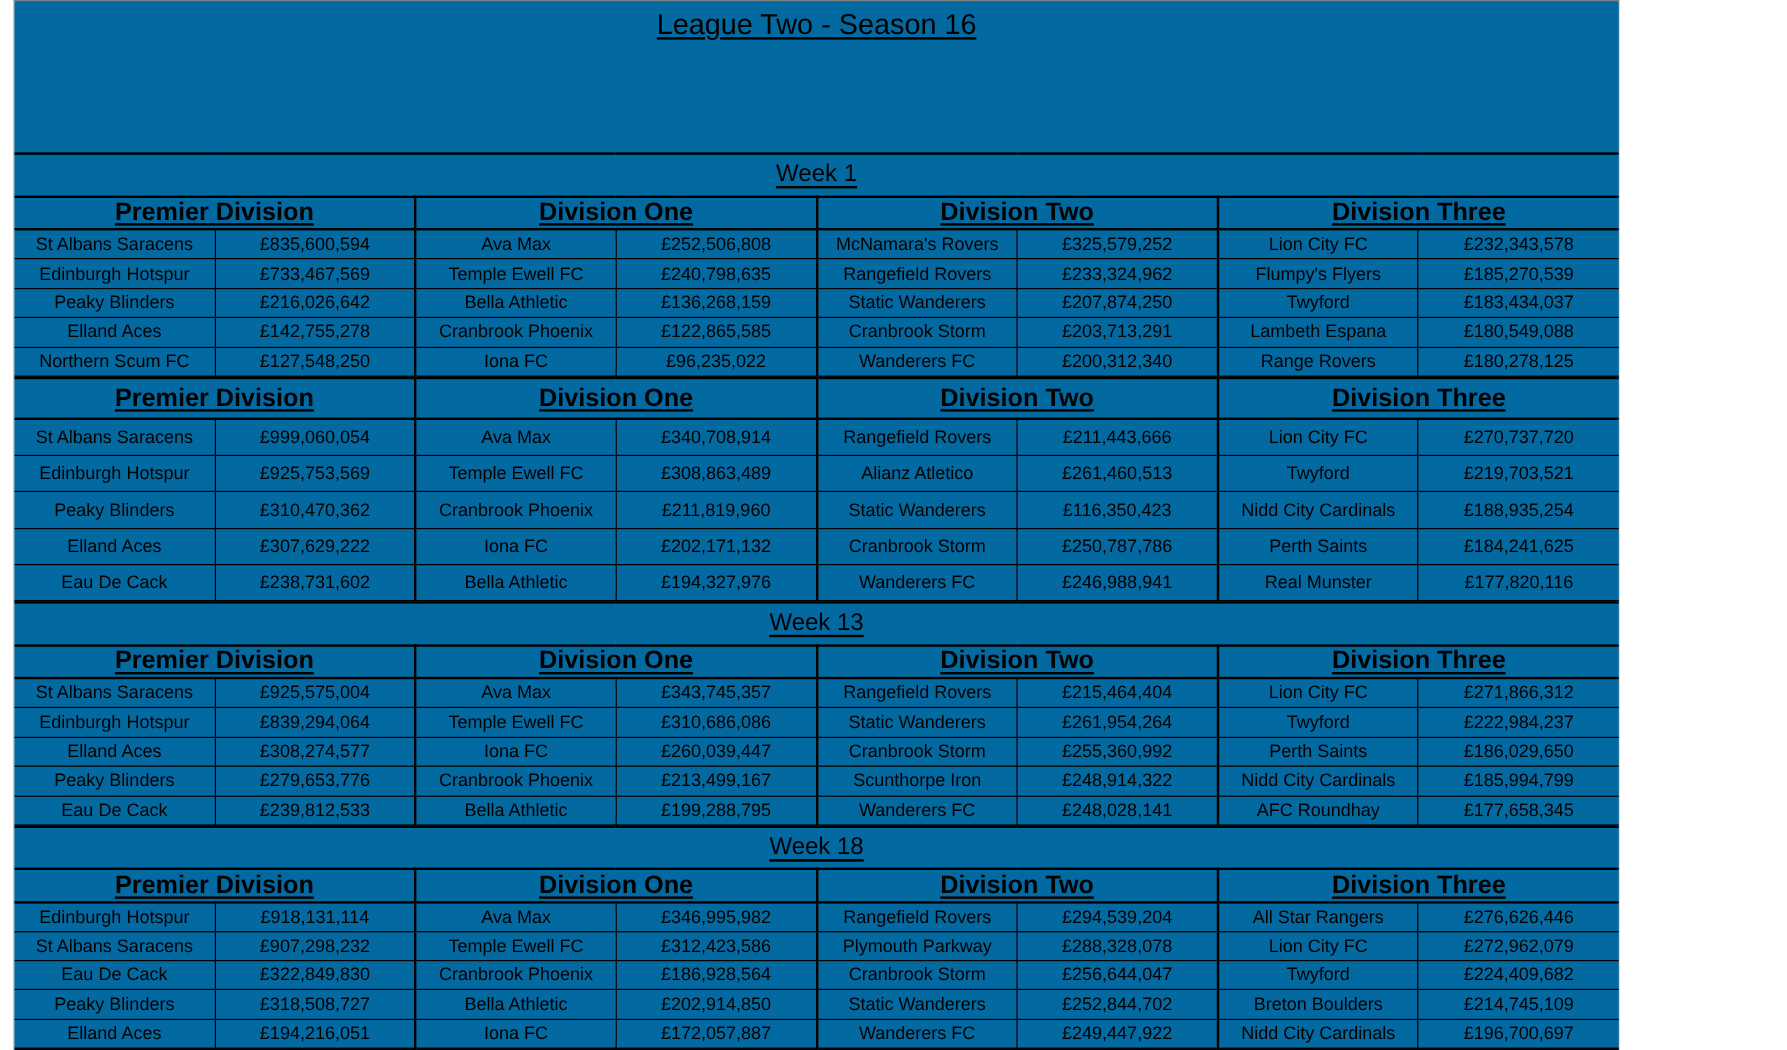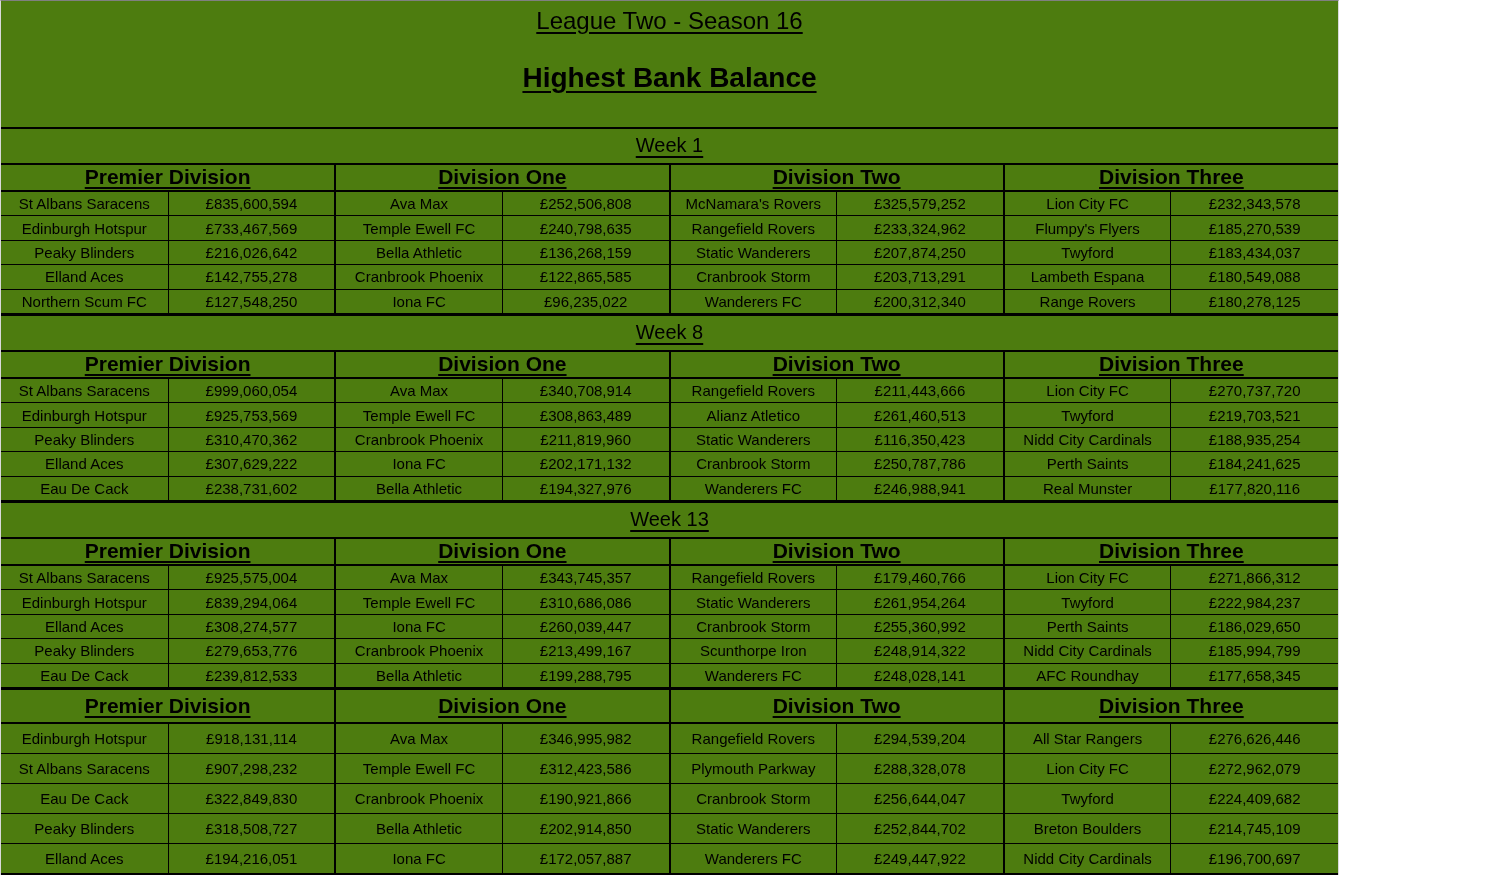--- a/index.html
+++ b/index.html
@@ -6,25 +6,26 @@
     margin: 0;
     padding: 0;
     background: #ffffff;
     font-family: "Liberation Sans", sans-serif;
     color: #000000;
   }
   .page {
     width: 1339px;
     height: 875px;
     box-sizing: border-box;
-    background: #4d7c0f;
+    background: #0369a1;
     border-top: 1px solid #808080;
     border-left: 1px solid #d9d9d9;
     border-right: 1px solid #d9d9d9;
     overflow: hidden;
+    margin-left: 11px;
   }
   .title-block {
     height: 126px;
     text-align: center;
     box-sizing: border-box;
   }
   .main-title {
     display: inline-block;
     margin-top: 6px;
     font-size: 24px;
@@ -86,23 +87,20 @@
   .data-row td.value-cell:last-child { border-right: none; }
 </style>
 </head>
 <body>
 
 <div class="page">
   <div class="title-block">
     <div>
       <span class="main-title">League Two - Season 16</span>
     </div>
-    <div class="sub-title-wrap">
-      <span class="sub-title">Highest Bank Balance</span>
-    </div>
   </div>
   <div id="weeks-container">
       <table class="week-table">
         <colgroup>
           <col style="width: 12.5%;">
           <col style="width: 12.5%;">
           <col style="width: 12.5%;">
           <col style="width: 12.5%;">
           <col style="width: 12.5%;">
           <col style="width: 12.5%;">
@@ -176,23 +174,20 @@
           <col style="width: 12.5%;">
           <col style="width: 12.5%;">
           <col style="width: 12.5%;">
           <col style="width: 12.5%;">
           <col style="width: 12.5%;">
           <col style="width: 12.5%;">
           <col style="width: 12.5%;">
           <col style="width: 12.5%;">
         </colgroup>
         <tbody>
-          <tr class="week-row">
-            <td colspan="8"><span class="week-label">Week 8</span></td>
-          </tr>
           <tr class="div-row">
             <td colspan="2"><span class="div-label">Premier Division</span></td>
             <td colspan="2"><span class="div-label">Division One</span></td>
             <td colspan="2"><span class="div-label">Division Two</span></td>
             <td colspan="2"><span class="div-label">Division Three</span></td>
           </tr>
           <tr class="data-row">
             <td class="team-cell">St Albans Saracens</td>
             <td class="value-cell">£999,060,054</td>
             <td class="team-cell">Ava Max</td>
@@ -264,21 +259,21 @@
             <td colspan="2"><span class="div-label">Division One</span></td>
             <td colspan="2"><span class="div-label">Division Two</span></td>
             <td colspan="2"><span class="div-label">Division Three</span></td>
           </tr>
           <tr class="data-row">
             <td class="team-cell">St Albans Saracens</td>
             <td class="value-cell">£925,575,004</td>
             <td class="team-cell">Ava Max</td>
             <td class="value-cell">£343,745,357</td>
             <td class="team-cell">Rangefield Rovers</td>
-            <td class="value-cell">£179,460,766</td>
+            <td class="value-cell">£215,464,404</td>
             <td class="team-cell">Lion City FC</td>
             <td class="value-cell">£271,866,312</td>
           </tr>
           <tr class="data-row">
             <td class="team-cell">Edinburgh Hotspur</td>
             <td class="value-cell">£839,294,064</td>
             <td class="team-cell">Temple Ewell FC</td>
             <td class="value-cell">£310,686,086</td>
             <td class="team-cell">Static Wanderers</td>
             <td class="value-cell">£261,954,264</td>
@@ -322,20 +317,23 @@
           <col style="width: 12.5%;">
           <col style="width: 12.5%;">
           <col style="width: 12.5%;">
           <col style="width: 12.5%;">
           <col style="width: 12.5%;">
           <col style="width: 12.5%;">
           <col style="width: 12.5%;">
           <col style="width: 12.5%;">
         </colgroup>
         <tbody>
+          <tr class="week-row">
+            <td colspan="8"><span class="week-label">Week 18</span></td>
+          </tr>
           <tr class="div-row">
             <td colspan="2"><span class="div-label">Premier Division</span></td>
             <td colspan="2"><span class="div-label">Division One</span></td>
             <td colspan="2"><span class="div-label">Division Two</span></td>
             <td colspan="2"><span class="div-label">Division Three</span></td>
           </tr>
           <tr class="data-row">
             <td class="team-cell">Edinburgh Hotspur</td>
             <td class="value-cell">£918,131,114</td>
             <td class="team-cell">Ava Max</td>
@@ -352,21 +350,21 @@
             <td class="value-cell">£312,423,586</td>
             <td class="team-cell">Plymouth Parkway</td>
             <td class="value-cell">£288,328,078</td>
             <td class="team-cell">Lion City FC</td>
             <td class="value-cell">£272,962,079</td>
           </tr>
           <tr class="data-row">
             <td class="team-cell">Eau De Cack</td>
             <td class="value-cell">£322,849,830</td>
             <td class="team-cell">Cranbrook Phoenix</td>
-            <td class="value-cell">£190,921,866</td>
+            <td class="value-cell">£186,928,564</td>
             <td class="team-cell">Cranbrook Storm</td>
             <td class="value-cell">£256,644,047</td>
             <td class="team-cell">Twyford</td>
             <td class="value-cell">£224,409,682</td>
           </tr>
           <tr class="data-row">
             <td class="team-cell">Peaky Blinders</td>
             <td class="value-cell">£318,508,727</td>
             <td class="team-cell">Bella Athletic</td>
             <td class="value-cell">£202,914,850</td>

